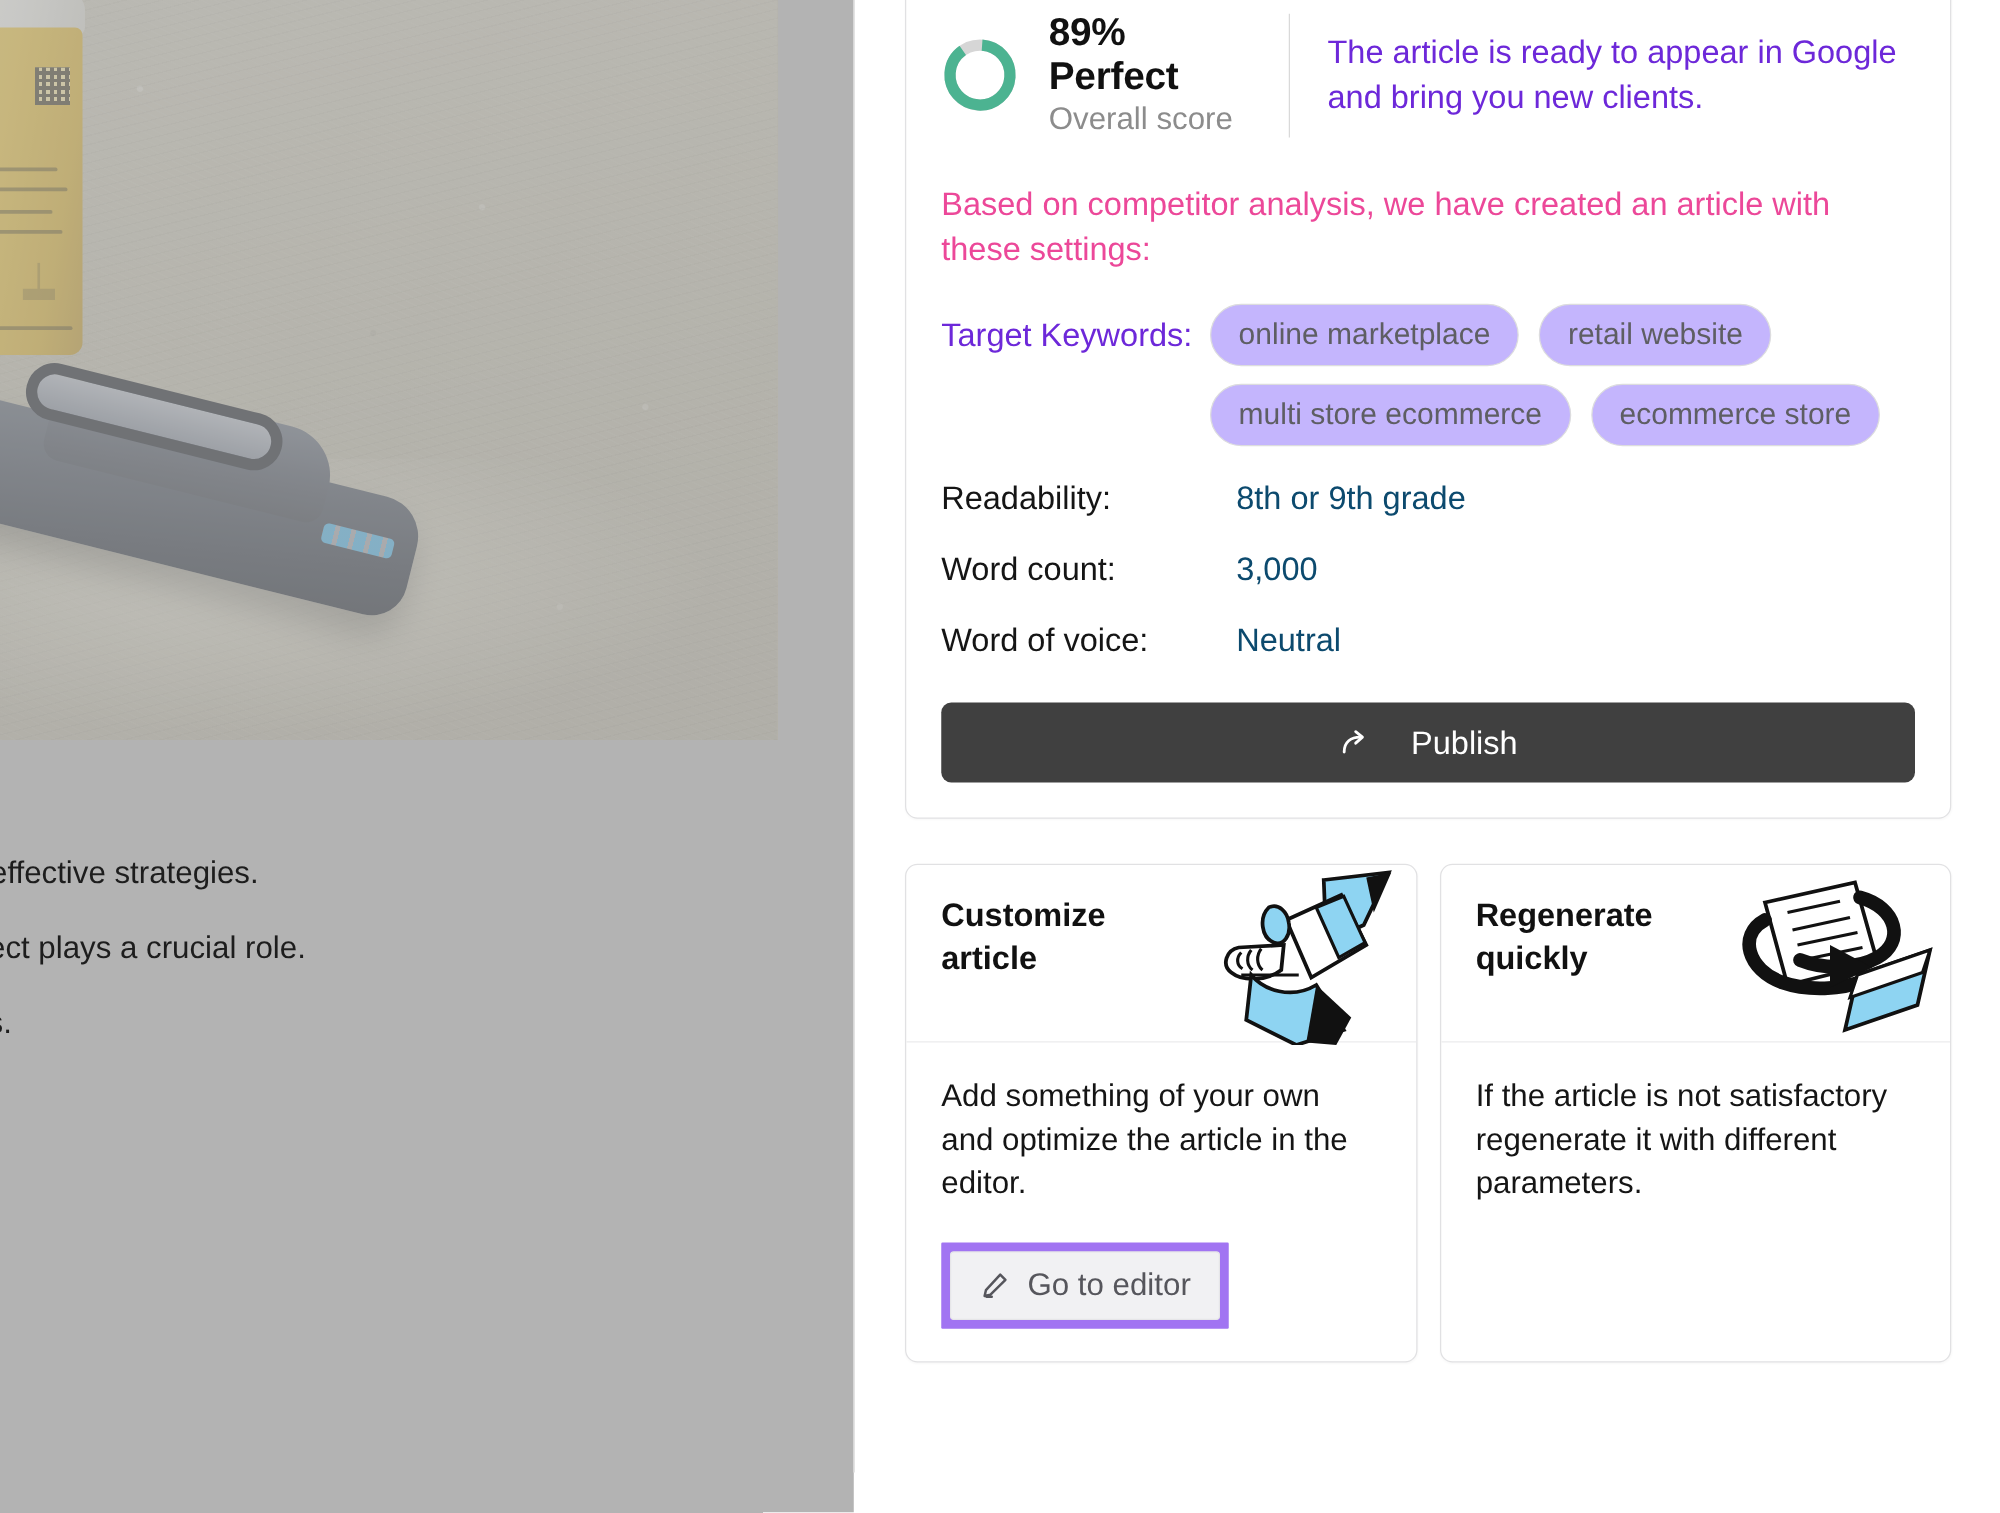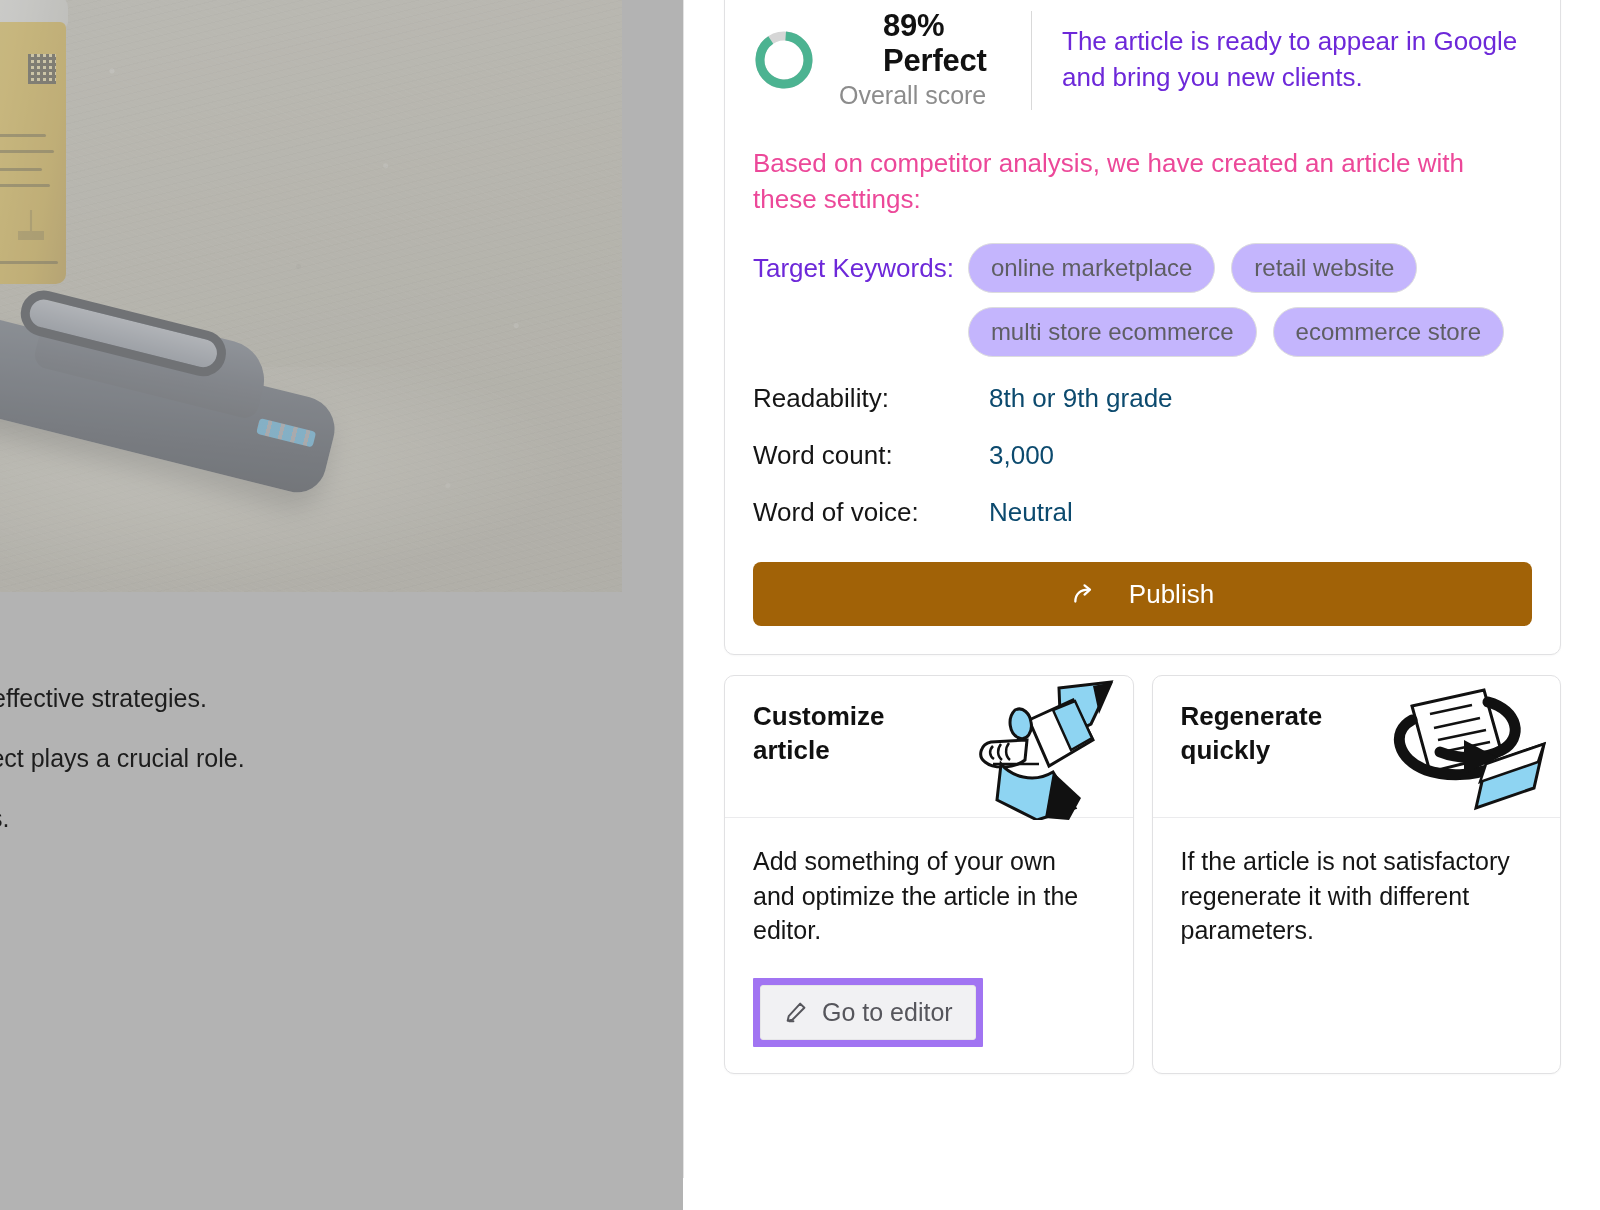--- a/index.html
+++ b/index.html
@@ -197,21 +197,20 @@
 
   .ring-wrap { position: relative; width: 62px; height: 62px; flex: 0 0 62px; }
 
   .score-texts { display: flex; flex-direction: column; justify-content: center; }
   .score-title {
     font-size: 31px;
     font-weight: bold;
     color: #111;
     line-height: 1.12;
     letter-spacing: -.2px;
-    margin-left: 44px;
   }
   .score-sub {
     font-size: 25px;
     color: #8c8c8c;
     line-height: 1.25;
     margin-top: 2px;
   }
 
   .score-divider {
     width: 1px;
@@ -277,36 +276,36 @@
   }
   .spec-key { width: 236px; flex: 0 0 236px; }
   .spec-val { color: #0c4a6e; }
 
   .publish-btn {
     margin-top: 34px;
     width: 100%;
     height: 64px;
     border: none;
     border-radius: 8px;
-    background: #a16207;
+    background: #404040;
     color: #ffffff;
     font-size: 26px;
     font-family: inherit;
     display: flex;
     align-items: center;
     justify-content: center;
     gap: 32px;
     cursor: pointer;
   }
 
   
   .card-row {
     display: flex;
     gap: 18px;
-    margin-top: 20px;
+    margin-top: 36px;
   }
   .info-card {
     flex: 1 1 0;
     background: #fff;
     border: 1px solid #e1e1e3;
     border-radius: 10px;
     overflow: hidden;
     box-shadow: 0 1px 2px rgba(0,0,0,.03);
   }
   .info-head {

